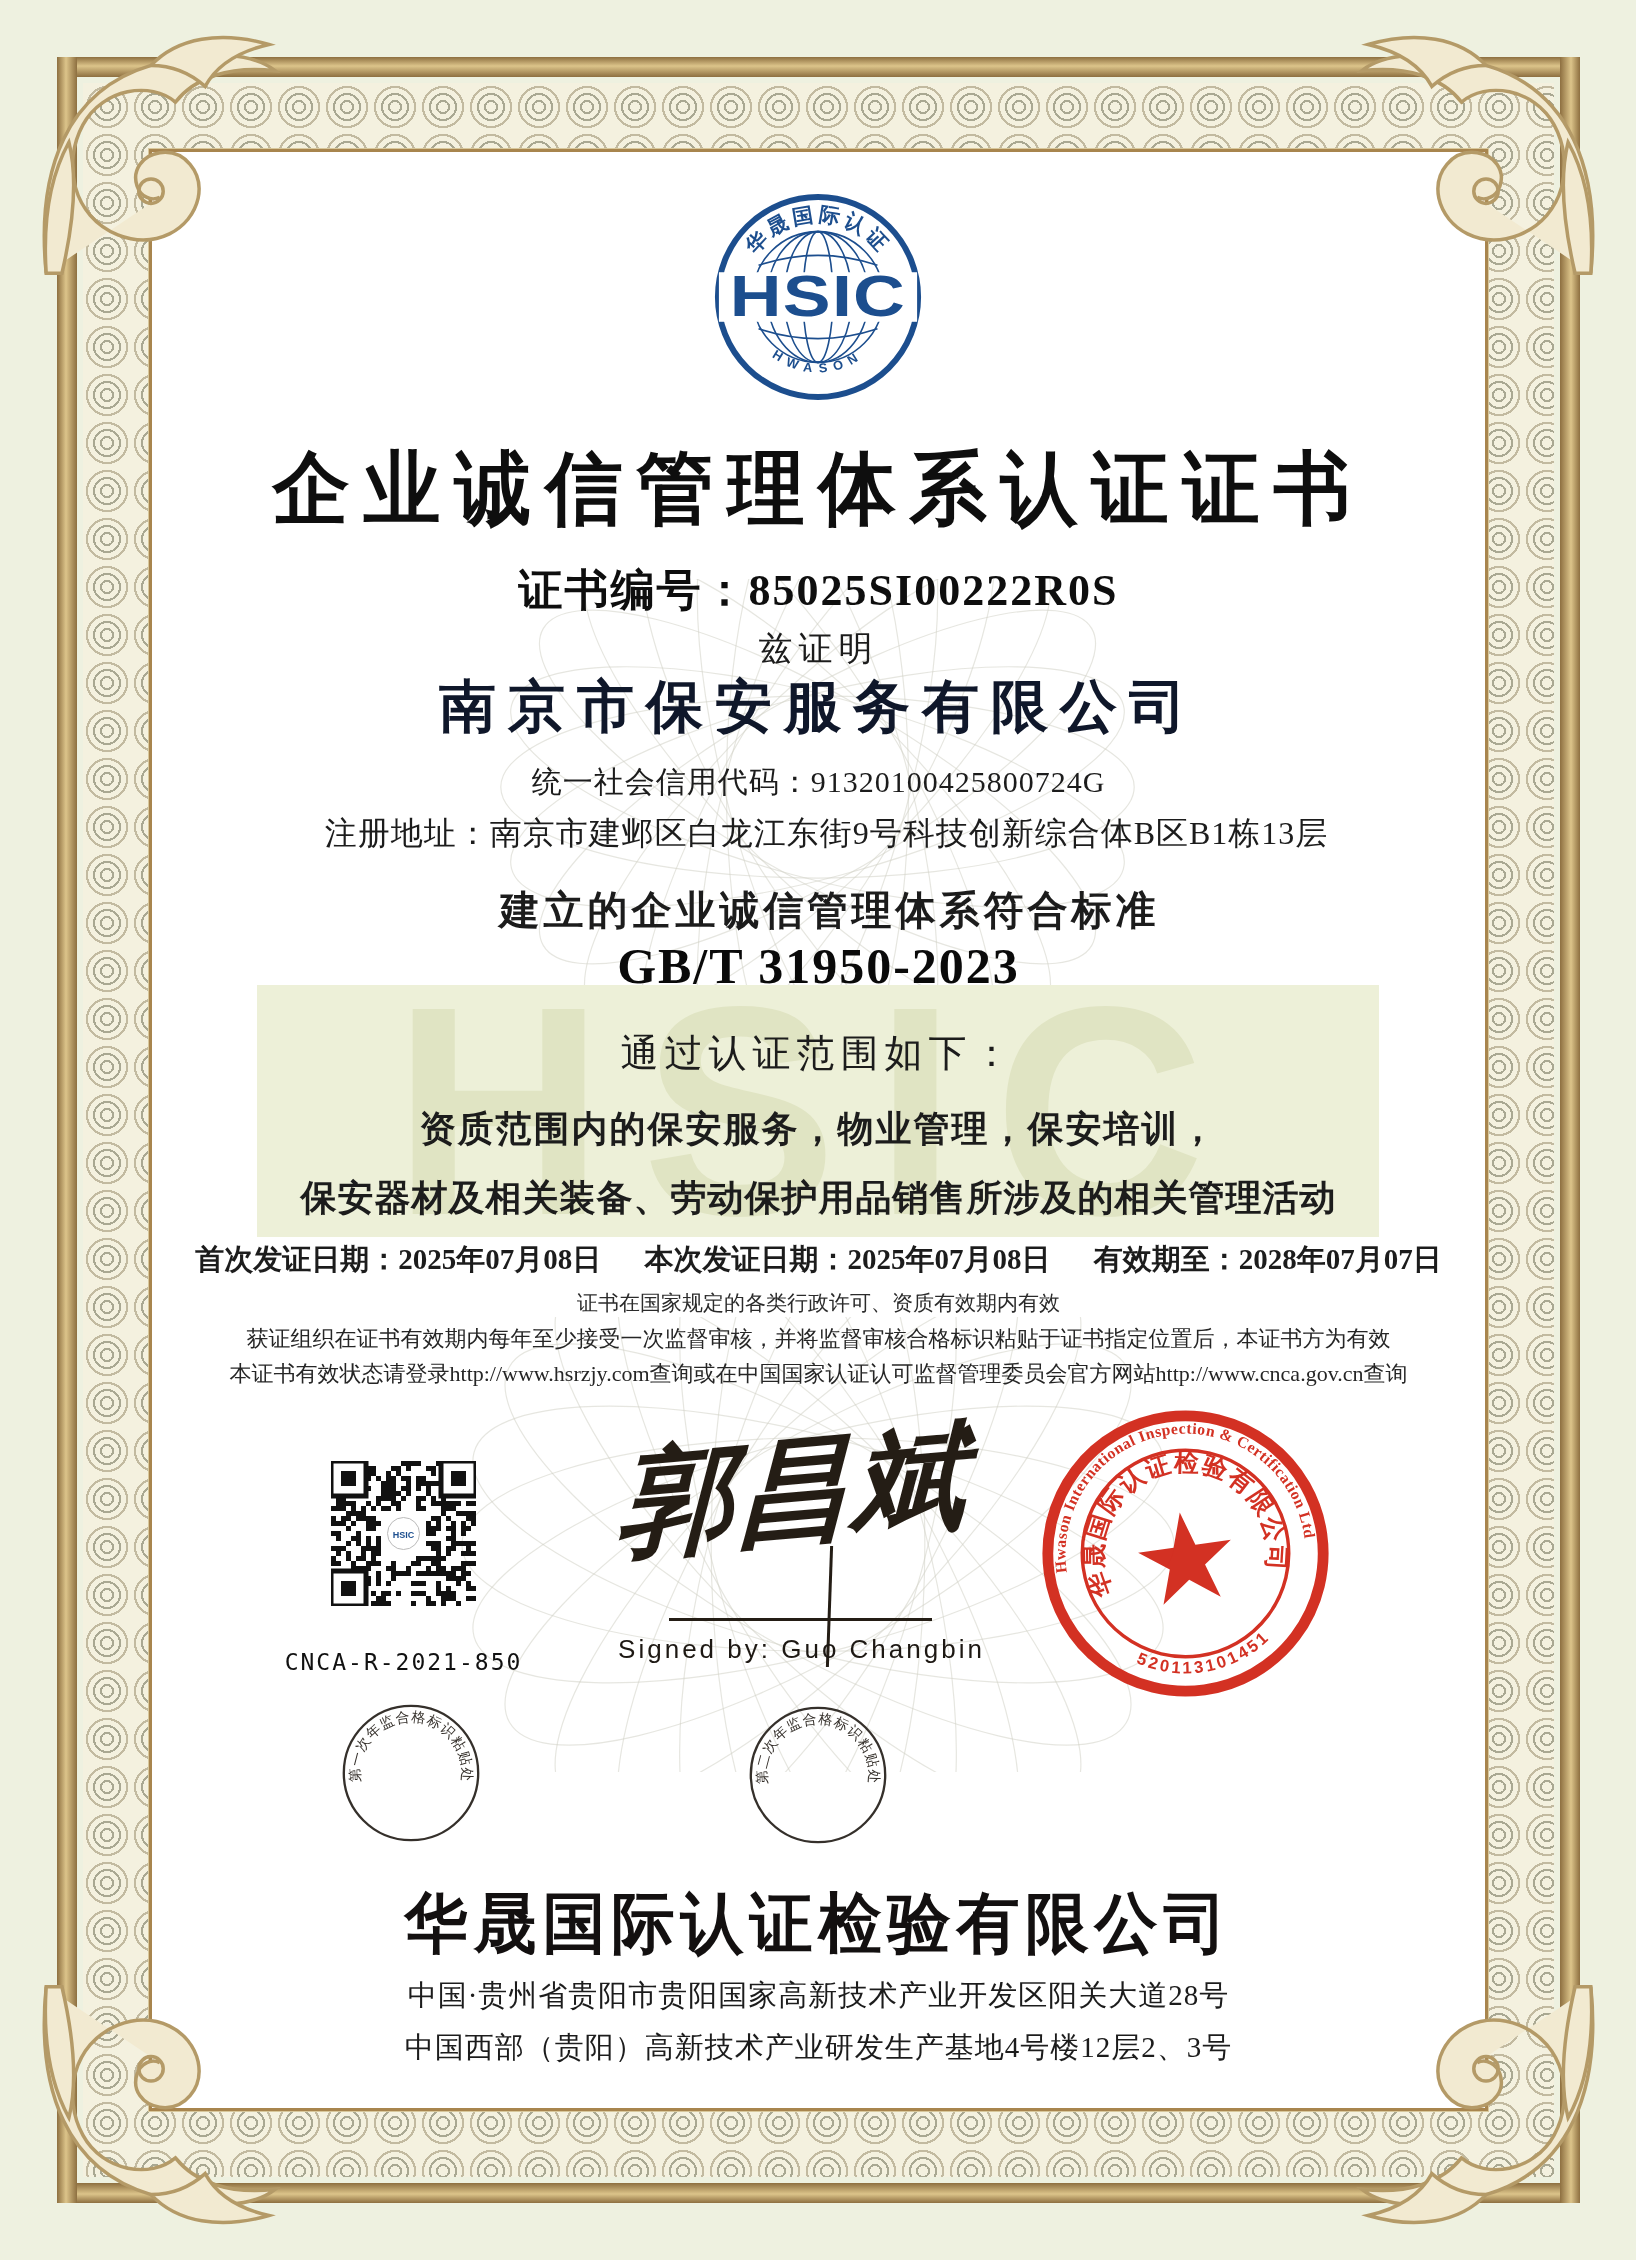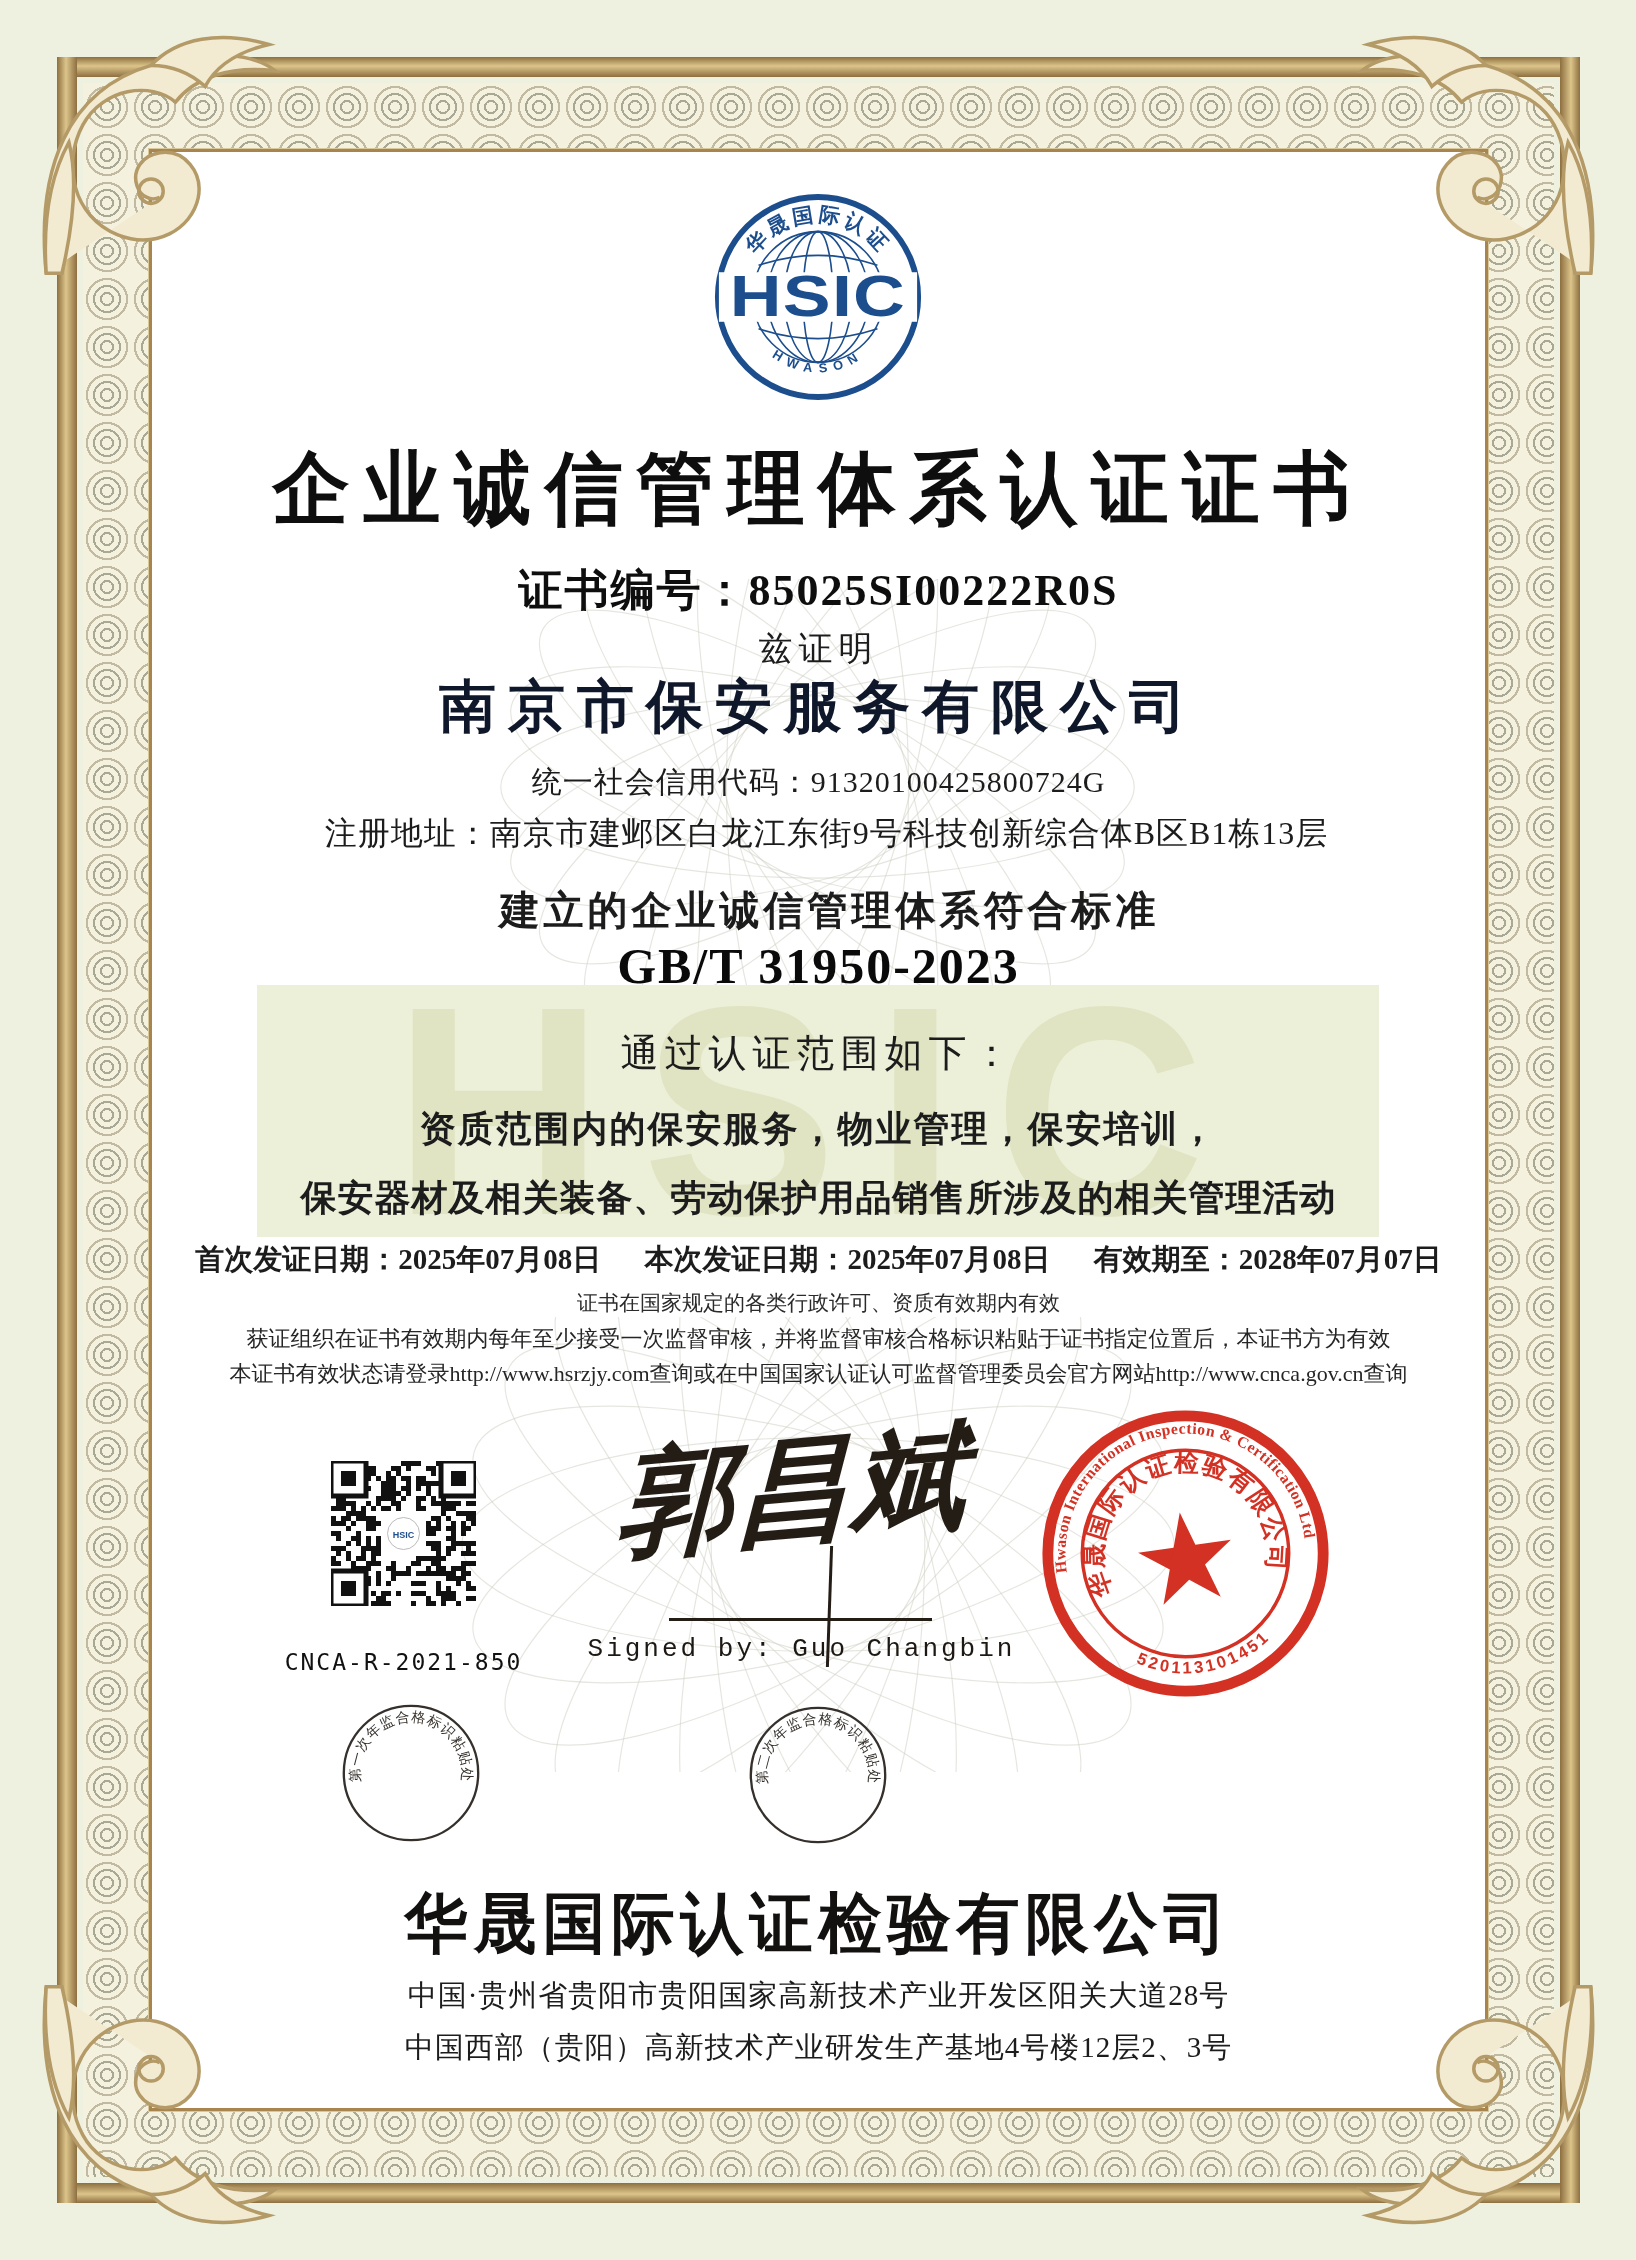--- a/index.html
+++ b/index.html
@@ -45,21 +45,21 @@
   .fine2{top:1324px;font-size:22px;color:#262626;}
   .fine3{top:1359px;font-size:22px;color:#262626;}
   .qrbox{position:absolute;left:331px;top:1461px;width:145px;height:145px;z-index:6;}
   .qrlabel{position:absolute;left:245px;top:1649px;width:317px;text-align:center;z-index:6;
            font-family:"DejaVu Sans Mono","Liberation Mono",monospace;font-size:23px;letter-spacing:2px;color:#111;}
   .sig{position:absolute;left:574px;top:1428px;width:436px;text-align:center;z-index:7;
        font-size:117px;font-style:italic;font-weight:700;color:#241d15;transform:rotate(-5deg) skewX(-6deg);line-height:1.1;}
   .sigline{position:absolute;left:669px;top:1618px;width:263px;height:3px;background:#241d15;z-index:7;}
   .sigvert{position:absolute;left:828px;top:1546px;width:3px;height:121px;background:#241d15;transform:rotate(2deg);z-index:7;}
   .sigcap{position:absolute;left:554px;top:1634px;width:495px;text-align:center;z-index:7;
-          font-family:Liberation Mono, monospace;font-size:26px;letter-spacing:3px;color:#1d1813;}
+          font-family:Liberation Sans, sans-serif;font-size:26px;letter-spacing:3px;color:#1d1813;}
   .seal{position:absolute;left:1038px;top:1406px;width:295px;height:295px;z-index:8;transform:rotate(-8deg);opacity:.96;}
   .stamp{position:absolute;width:168px;height:168px;z-index:6;}
   .stamp.s1{left:327px;top:1689px;}
   .stamp.s2{left:734px;top:1691px;}
   .issuer{top:1881px;font-size:63px;font-weight:900;letter-spacing:6px;color:#131010;
           font-family:"Liberation Sans","DejaVu Sans",sans-serif;transform:scaleY(1.05);}
   .addr1{top:1976px;font-size:29px;letter-spacing:1px;}
   .addr2{top:2028px;font-size:29px;letter-spacing:1px;}
   .logo{position:absolute;left:709px;top:188px;width:219px;height:219px;z-index:6;}
 </style>

